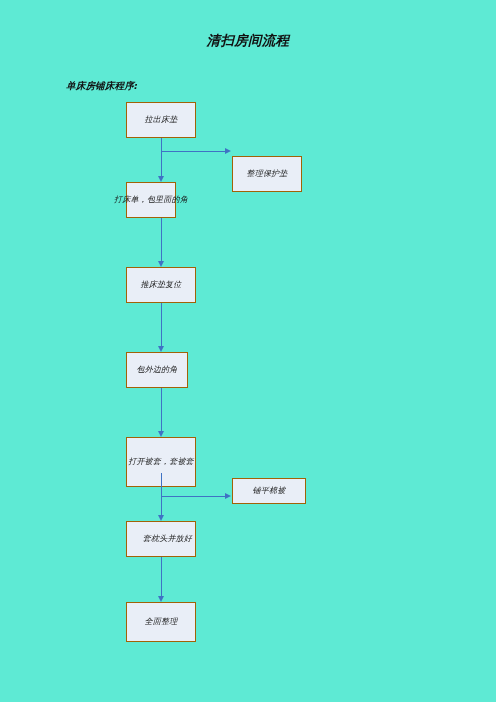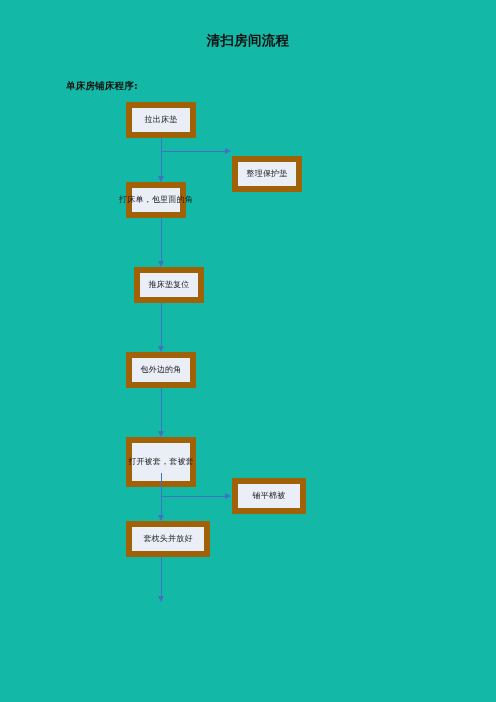--- a/index.html
+++ b/index.html
@@ -12,21 +12,22 @@
     height: 702px;
     position: relative;
     font-family: "DejaVu Sans", "Liberation Sans", sans-serif;
     overflow: hidden;
   }
   #page {
     position: absolute;
     left: 0; top: 0;
     width: 496px;
     height: 702px;
-    background: #14b8a6;
+    background: #5eead4;
+    font-style: italic;
   }
   .doc-title {
     position: absolute;
     left: 0;
     top: 32px;
     width: 496px;
     text-align: center;
     font-size: 13.5px;
     font-weight: bold;
     color: #111111;
@@ -45,21 +46,21 @@
     position: absolute;
     left: 0;
     top: 0;
     width: 496px;
     height: 702px;
   }
   .node {
     position: absolute;
     box-sizing: border-box;
     background: #e9eef7;
-    border: 6px solid #a16207;
+    border: 1px solid #a16207;
     display: flex;
     align-items: center;
     justify-content: center;
     text-align: center;
     color: #1a1a1a;
     font-size: 8px;
     line-height: 1.25;
     padding: 2px 3px;
     letter-spacing: 0.2px;
   }
@@ -97,46 +98,49 @@
   <div class="doc-title">清扫房间流程</div>
 
   <div class="section-label">单床房铺床程序:</div>
 
   <div class="flow-canvas">
 
     <div class="node" style="left:126px; top:102px; width:70px; height:36px;">
       <span class="node-label">拉出床垫</span>
     </div>
 
-    <div class="node" style="left:126px; top:182px; width:60px; height:36px;">
+    <div class="node" style="left:126px; top:182px; width:50px; height:36px;">
       <span class="node-label">打床单，包里面的角</span>
     </div>
 
-    <div class="node" style="left:126px; top:267px; width:70px; height:36px;margin-left:8px;">
+    <div class="node" style="left:126px; top:267px; width:70px; height:36px;">
       <span class="node-label">推床垫复位</span>
     </div>
 
-    <div class="node" style="left:126px; top:352px; width:70px; height:36px;">
+    <div class="node" style="left:126px; top:352px; width:62px; height:36px;">
       <span class="node-label">包外边的角</span>
     </div>
 
     <div class="node" style="left:126px; top:437px; width:70px; height:50px;">
       <span class="node-label">打开被套，套被套</span>
     </div>
 
-    <div class="node" style="left:126px; top:521px; width:84px; height:36px;">
+    <div class="node" style="left:126px; top:521px; width:70px; height:36px;justify-content:flex-end;">
       <span class="node-label">套枕头并放好</span>
     </div>
 
+    <div class="node" style="left:126px; top:602px; width:70px; height:40px;">
+      <span class="node-label">全面整理</span>
+    </div>
 
     <div class="node" style="left:232px; top:133px; width:70px; height:36px;margin-top:23px;">
       <span class="node-label">整理保护垫</span>
     </div>
 
-    <div class="node" style="left:232px; top:478px; width:74px; height:36px;">
+    <div class="node" style="left:232px; top:478px; width:74px; height:26px;">
       <span class="node-label">铺平棉被</span>
     </div>
 
     <div class="conn conn-v" style="left:161px; top:138px; height:38px;"></div>
     <div class="arrowhead arrow-down" style="left:157.5px; top:176px;"></div>
 
     <div class="conn conn-h" style="left:161px; top:151px; width:64px;"></div>
     <div class="arrowhead arrow-right" style="left:225px; top:147.5px;"></div>
 
     <div class="conn conn-v" style="left:161px; top:218px; height:43px;"></div>

